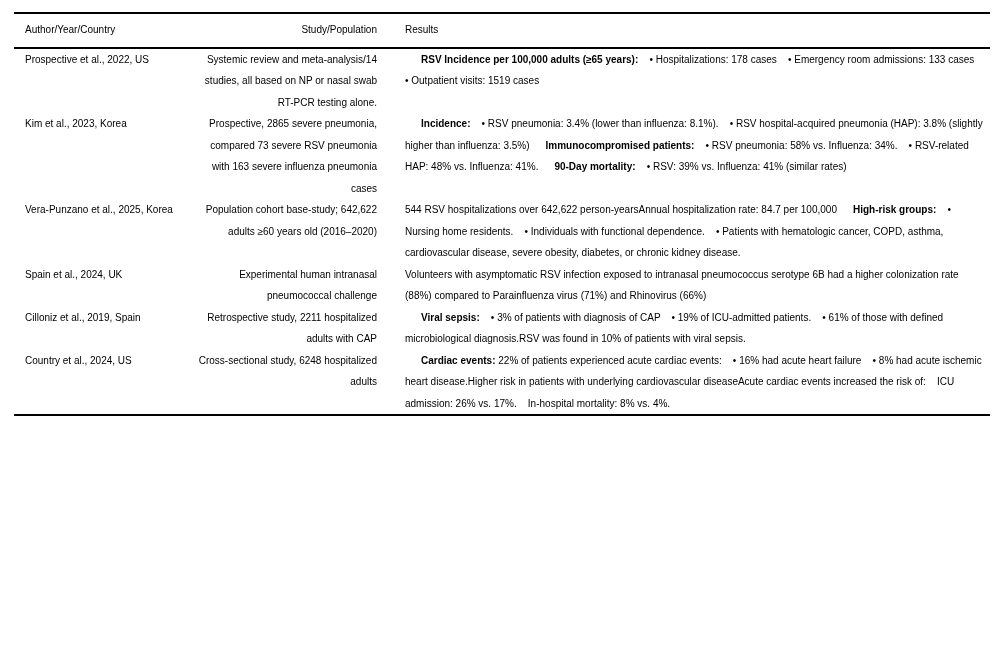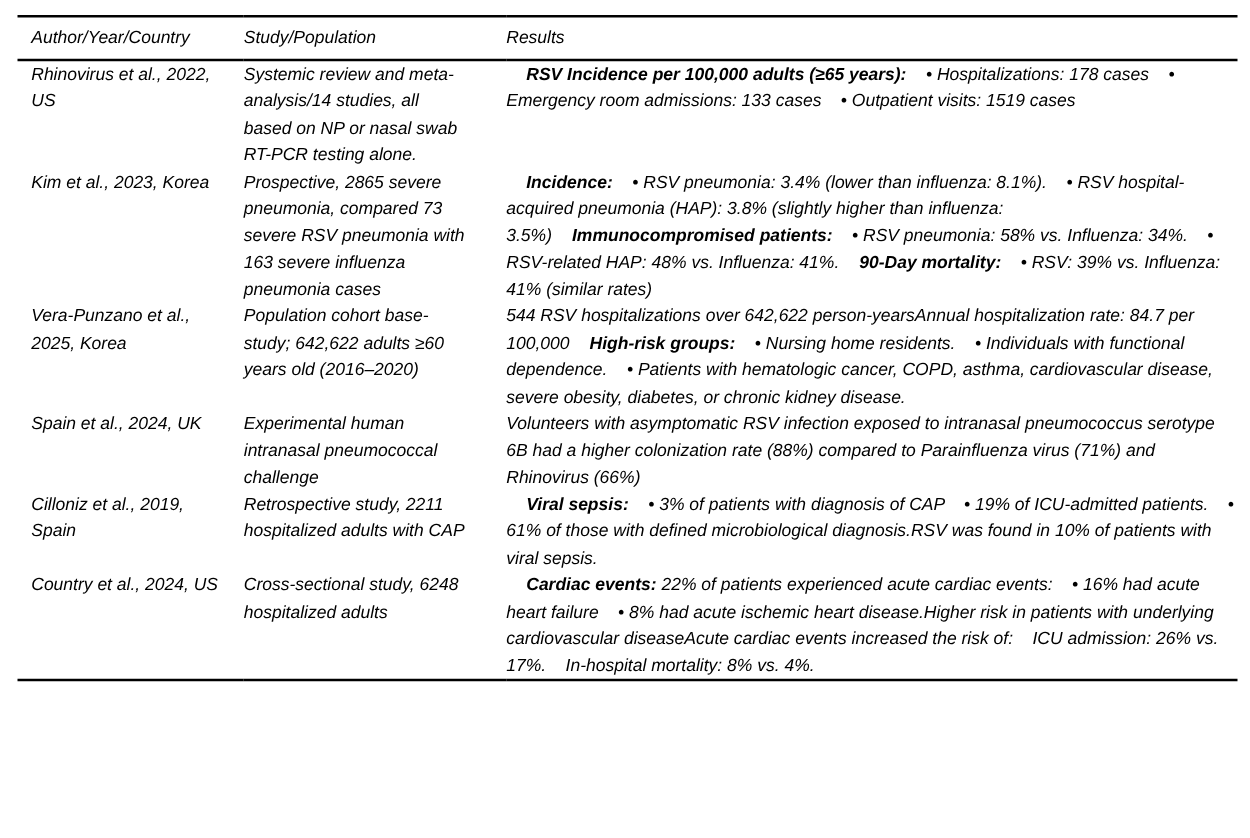--- a/index.html
+++ b/index.html
@@ -12,41 +12,40 @@
   }
   .page {
     position: absolute;
     left: 14px; top: 12px;
     width: 976px;
   }
   table.studies {
     width: 976px;
     table-layout: fixed;
     border-collapse: collapse;
-    font-size: 14px;
+    font-size: 10px;
     line-height: 21.5px;
     border-top: 2px solid #000000;
     border-bottom: 2px solid #000000;
-    font-style: italic;
   }
   col.c1 { width: 181px; }
   col.c2 { width: 210px; }
   col.c3 { width: 585px; }
   th, td {
     vertical-align: top;
     text-align: left;
     font-weight: 400;
   }
   thead th {
     border-bottom: 2px solid #000000;
     padding-top: 5px;
     padding-bottom: 6px;
   }
   th.col-1, td.col-1 { padding-left: 11px; padding-right: 16px; }
-  th.col-2, td.col-2 { padding-right: 28px; }
+  th.col-2, td.col-2 { padding-right: 28px; text-align: right; }
   th.col-3, td.col-3 { padding-right: 2px; }
   td.col-3 { white-space: pre-wrap; }
   .seg { font-weight: 400; }
   .seg.bold { font-weight: 700; margin-left: 16px; }
 </style>
 </head>
 <body>
 
 <div class="page">
   <table class="studies">
@@ -57,21 +56,21 @@
     </colgroup>
     <thead>
       <tr>
         <th class="col-1">Author/Year/Country</th>
         <th class="col-2">Study/Population</th>
         <th class="col-3">Results</th>
       </tr>
     </thead>
     <tbody>
         <tr>
-          <td class="col-1">Rhinovirus et al., 2022, US</td>
+          <td class="col-1">Prospective et al., 2022, US</td>
           <td class="col-2">Systemic review and meta-analysis/14 studies, all based on NP or nasal swab RT-PCR testing alone.</td>
           <td class="col-3"><span class="seg bold">RSV Incidence per 100,000 adults (≥65 years):</span><span class="seg">    • Hospitalizations: 178 cases    • Emergency room admissions: 133 cases    • Outpatient visits: 1519 cases</span></td>
         </tr>
         <tr>
           <td class="col-1">Kim et al., 2023, Korea</td>
           <td class="col-2">Prospective, 2865 severe pneumonia, compared 73 severe RSV pneumonia with 163 severe influenza pneumonia cases</td>
           <td class="col-3"><span class="seg bold">Incidence:</span><span class="seg">    • RSV pneumonia: 3.4% (lower than influenza: 8.1%).    • RSV hospital-acquired pneumonia (HAP): 3.8% (slightly higher than influenza: 3.5%)</span><span class="seg bold">Immunocompromised patients:</span><span class="seg">    • RSV pneumonia: 58% vs. Influenza: 34%.    • RSV-related HAP: 48% vs. Influenza: 41%.</span><span class="seg bold">90-Day mortality:</span><span class="seg">    • RSV: 39% vs. Influenza: 41% (similar rates)</span></td>
         </tr>
         <tr>
           <td class="col-1">Vera-Punzano et al., 2025, Korea</td>

